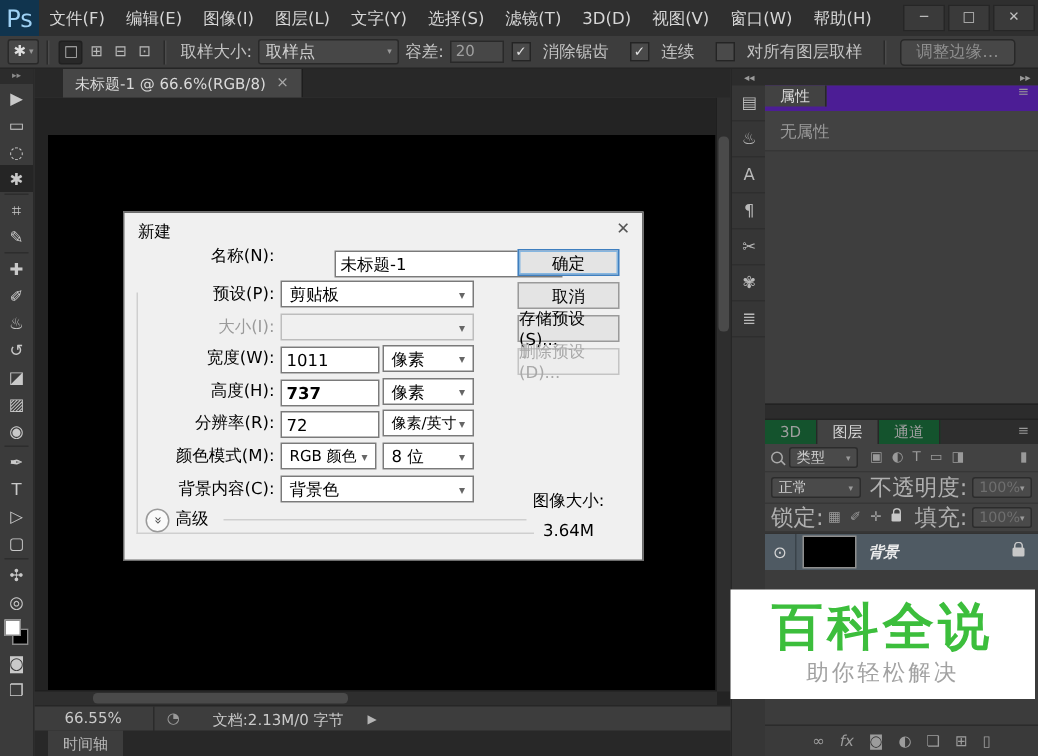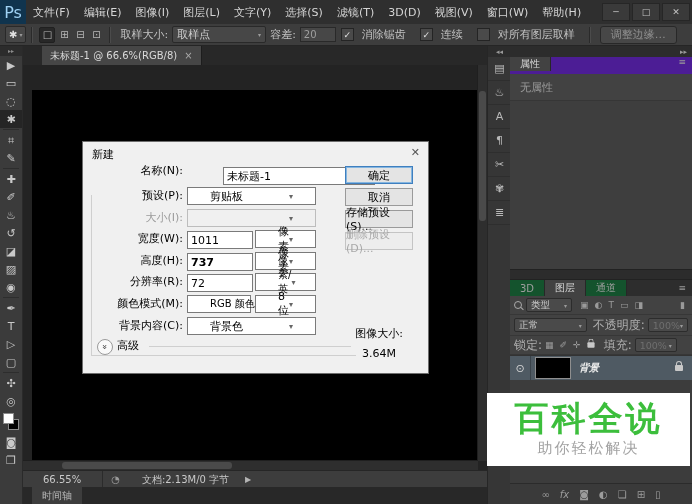--- a/index.html
+++ b/index.html
@@ -95,21 +95,21 @@
   .gap-row{height:9px;background:#2c2c2c;border-top:1px solid #222;border-bottom:1px solid #222}
   .lay-tabsrow{height:16px;background:#2d2d2d;display:flex;align-items:stretch}
   .lay-row{height:18px;background:#424242;display:flex;align-items:center;padding:0 4px;
            border-bottom:1px solid #373737;box-sizing:content-box}
   .lay-row.blend{height:20px}
   .mag{width:6px;height:6px;border:1px solid #aaa;border-radius:50%;position:relative;margin-right:4px}
   .mag::after{content:"";position:absolute;width:4px;height:1px;background:#aaa;left:5px;top:6px;transform:rotate(45deg)}
   .combo-dark{background:#4a4a4a;border:1px solid #2c2c2c;border-radius:2px;color:#cfcfcf;display:flex;
               align-items:center;justify-content:space-between;padding:0 4px;font-size:9.5px;height:14px;box-sizing:border-box}
   .combo-dark.disabled{color:#6f6f6f}
-  .small-label{color:#b0b0b0;font-size:12px;white-space:nowrap}
+  .small-label{color:#b0b0b0;font-size:15px;white-space:nowrap}
   .f-ic{color:#9a9a9a;font-size:9px;margin:0 3px}
   .layer-list{flex:1;background:#3c3c3c;border-top:1px solid #333}
   .layer-row{height:24px;background:#4f5a63;display:flex;align-items:center}
   .eye-cell{width:20px;display:flex;align-items:center;justify-content:center;color:#d5d5d5;
             border-right:1px solid #3a434a;height:100%;font-size:11px}
   .thumb{width:34px;height:20px;background:#000;outline:1px solid #8f8f8f;margin-left:5px}
   .layer-name{color:#ececec;font-style:italic;font-weight:bold;margin-left:9px;font-size:10px;flex:1}
   .csslock{width:8px;height:6px;background:#c8c8c8;border-radius:1px;position:relative;margin-right:9px}
   .csslock::before{content:"";position:absolute;top:-4px;left:1px;width:4px;height:4px;
                    border:1px solid #c8c8c8;border-bottom:none;border-radius:3px 3px 0 0}
@@ -121,21 +121,21 @@
   
   #dialog{position:absolute;left:82px;top:141px;width:345px;height:231px;background:#f0f0f0;
           border:1px solid #6d6d6d;box-shadow:3px 4px 12px rgba(0,0,0,.65);z-index:10;color:#000}
   .dlg-title{position:absolute;left:9px;top:5px;font-size:11px}
   .dlg-close{position:absolute;right:8px;top:4px;color:#555;font-size:11px}
   .dlg-label{position:absolute;left:4px;width:96px;text-align:right;line-height:18px;font-size:11px}
   .dlg-label.disabled{color:#9a9a9a}
   .dlg-input{position:absolute;height:16px;border:1px solid #7a7a7a;background:#fff;font-size:11px;
              padding:0 3px;font-family:inherit;box-sizing:content-box}
   .dlg-combo{position:absolute;height:18px;border:1px solid #7a7a7a;background:#fff;display:flex;
-             align-items:center;justify-content:space-between;padding:0 22px;box-sizing:border-box;font-size:11px}
+             align-items:center;justify-content:space-between;padding:0 5px;box-sizing:border-box;font-size:11px}
   .dlg-combo .caret{color:#666;font-size:8px}
   .dlg-combo.disabled{background:#f0f0f0;border-color:#bdbdbd;color:#9a9a9a}
   .dlg-btn{position:absolute;left:262px;width:68px;height:18px;background:#e4e4e4;border:1px solid #9a9a9a;
            display:flex;align-items:center;justify-content:center;font-size:11px;box-sizing:border-box}
   .dlg-btn.default{border:1px solid #3f7fbf;box-shadow:inset 0 0 0 1px #85b6e0}
   .dlg-btn.disabled{color:#a8a8a8;border-color:#c4c4c4;background:#ededed}
   .groupbox{position:absolute;left:8px;top:53px;width:264px;height:160px;
             border-left:1px solid #cfcfcf;border-bottom:1px solid #cfcfcf}
   .adv-btn{position:absolute;left:14px;top:197px;width:14px;height:14px;border:1px solid #9a9a9a;
            border-radius:8px;background:#fafafa;display:flex;align-items:center;justify-content:center;

